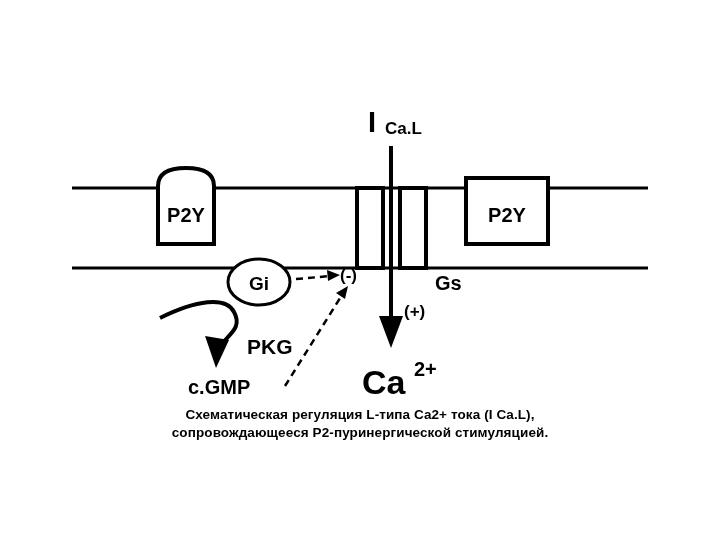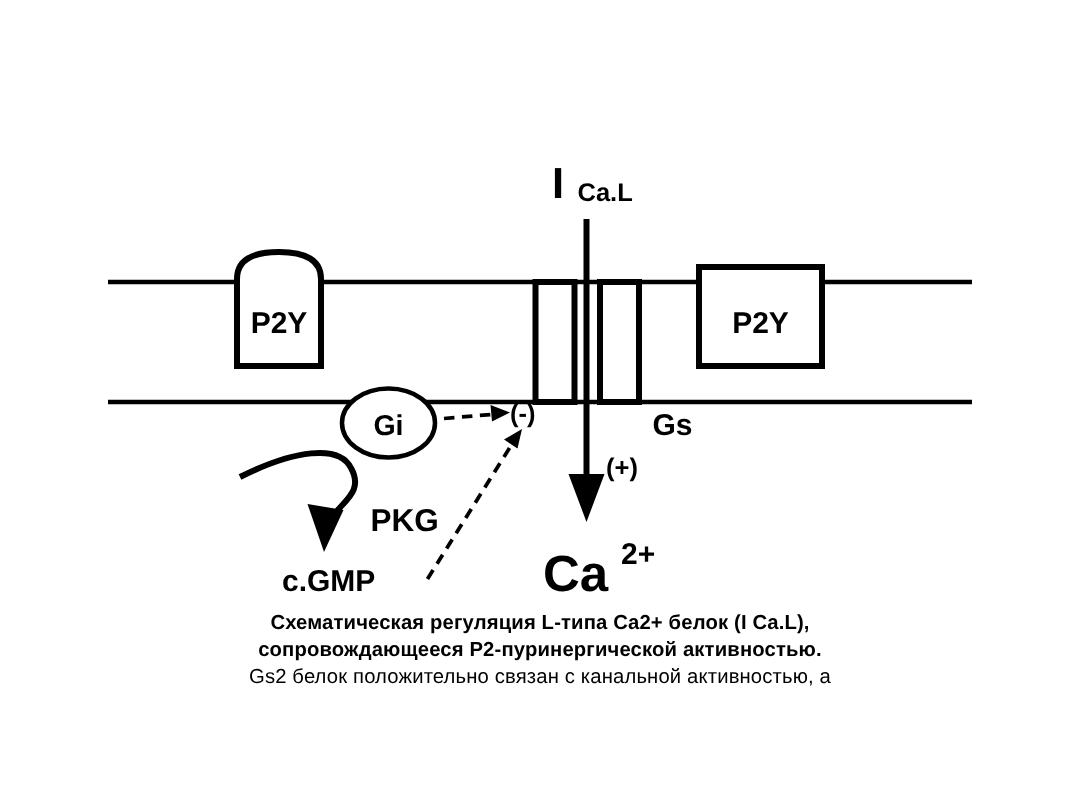--- a/index.html
+++ b/index.html
@@ -117,18 +117,17 @@
     <text class="svg-text" x="188" y="394" font-size="20" text-anchor="start">c.GMP</text>
 
     <g>
       <text class="svg-text" x="362" y="394" font-size="34" text-anchor="start">Ca</text>
       <text class="svg-text" x="414" y="376" font-size="20" text-anchor="start">2+</text>
     </g>
 
   </svg>
 
   <div class="caption-block">
-    <div class="caption-bold">Схематическая регуляция L-типа Ca2+ белок (I Ca.L),</div>
-    <div class="caption-bold">сопровождающееся P2-пуринергической активностью.</div>
-    <div class="caption-normal">Gs2 белок положительно связан с канальной активностью, а</div>
+    <div class="caption-bold">Схематическая регуляция L-типа Ca2+ тока (I Ca.L),</div>
+    <div class="caption-bold">сопровождающееся P2-пуринергической стимуляцией.</div>
   </div>
 
 </div>
 
 </body></html>

